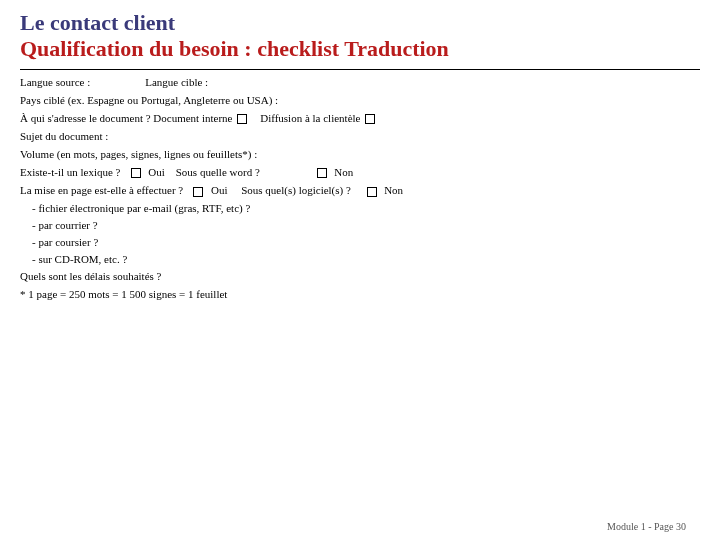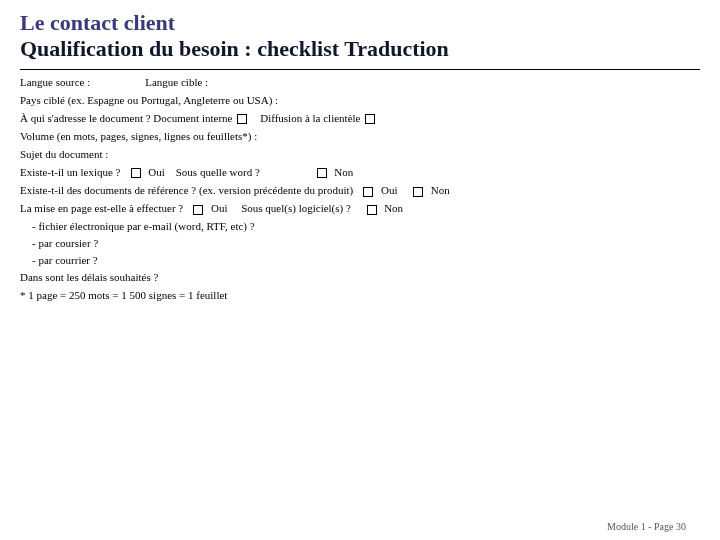--- a/index.html
+++ b/index.html
@@ -26,21 +26,21 @@
     .title-line1 {
       font-size: 22px;
       font-weight: bold;
       color: #3a3a7a;
       line-height: 1.2;
     }
 
     .title-line2 {
       font-size: 22px;
       font-weight: bold;
-      color: #0f172a;
+      color: #b91c1c;
       line-height: 1.2;
     }
 
     .divider {
       border: none;
       border-top: 1px solid #000;
       margin: 4px 0 4px 0;
     }
 
     .content {
@@ -98,67 +98,59 @@
   <p>Pays ciblé (ex. Espagne ou Portugal, Angleterre ou USA) :</p>
 
   <p>
     <span>À qui s'adresse le document ? Document interne</span>
     <span class="checkbox"></span>
     &nbsp;&nbsp;
     <span>Diffusion à la clientèle</span>
     <span class="checkbox"></span>
   </p>
 
+  <p>Sujet du document :</p>
+
   <p>Volume (en mots, pages, signes, lignes ou feuillets*) :</p>
-
-  <p>Sujet du document :</p>
 
   <p>
     <span>Existe-t-il un lexique ?</span>
     &nbsp;
     <span class="checkbox"></span>
     &nbsp;<span>Oui</span>
     &nbsp;&nbsp;
     <span>Sous quelle word ?</span>
     &nbsp;&nbsp;&nbsp;&nbsp;&nbsp;&nbsp;&nbsp;&nbsp;&nbsp;&nbsp;&nbsp;&nbsp;&nbsp;&nbsp;&nbsp;&nbsp;&nbsp;&nbsp;
     <span class="checkbox"></span>
     &nbsp;<span>Non</span>
   </p>
 
-  <p>
-    <span>Existe-t-il des documents de référence ? (ex. version précédente du produit)</span>
-    &nbsp;
-    <span class="checkbox"></span>
-    &nbsp;<span>Oui</span>
-    &nbsp;&nbsp;&nbsp;
-    <span class="checkbox"></span>
-    &nbsp;<span>Non</span>
-  </p>
 
 
   <p>
     <span>La mise en page est-elle à effectuer ?</span>
     &nbsp;
     <span class="checkbox"></span>
     &nbsp;<span>Oui</span>
     &nbsp;&nbsp;&nbsp;
     <span>Sous quel(s) logiciel(s) ?</span>
     &nbsp;&nbsp;&nbsp;
     <span class="checkbox"></span>
     &nbsp;<span>Non</span>
   </p>
 
 
   <div class="bullet-list">
-    <p>- fichier électronique par e-mail (word, RTF, etc) ?</p>
+    <p>- fichier électronique par e-mail (gras, RTF, etc) ?</p>
+    <p>- par courrier ?</p>
     <p>- par coursier ?</p>
-    <p>- par courrier ?</p>
+    <p>- sur CD-ROM, etc. ?</p>
   </div>
 
 
 
-  <p>Dans sont les délais souhaités ?</p>
+  <p>Quels sont les délais souhaités ?</p>
 
   <p>* 1 page = 250 mots = 1 500 signes = 1 feuillet</p>
 
 </div>
 
 <div class="footer">Module 1 - Page 30</div>
 
 </body></html>

